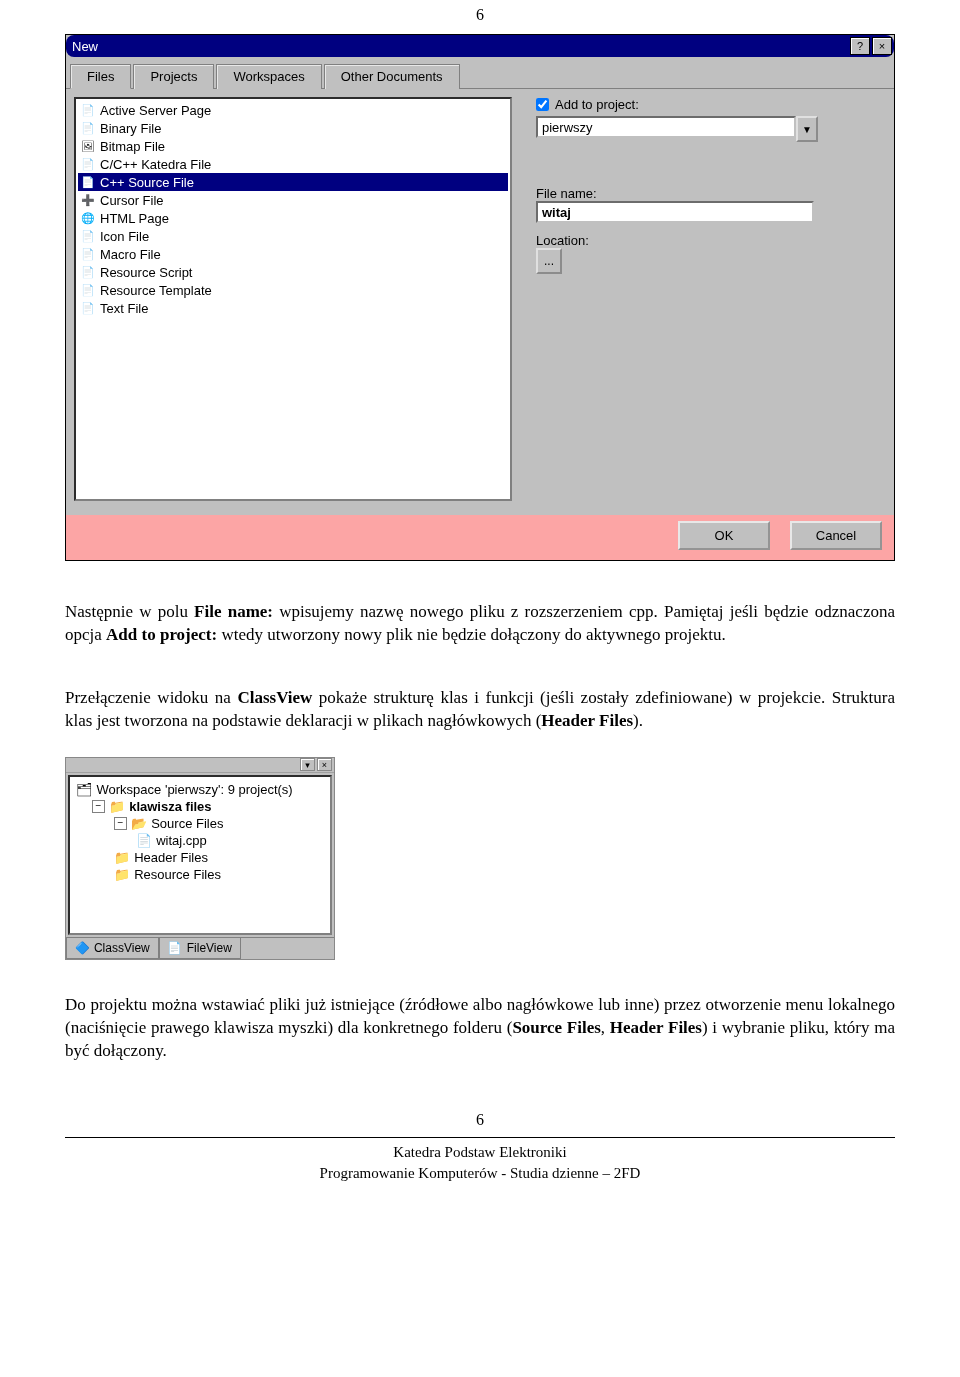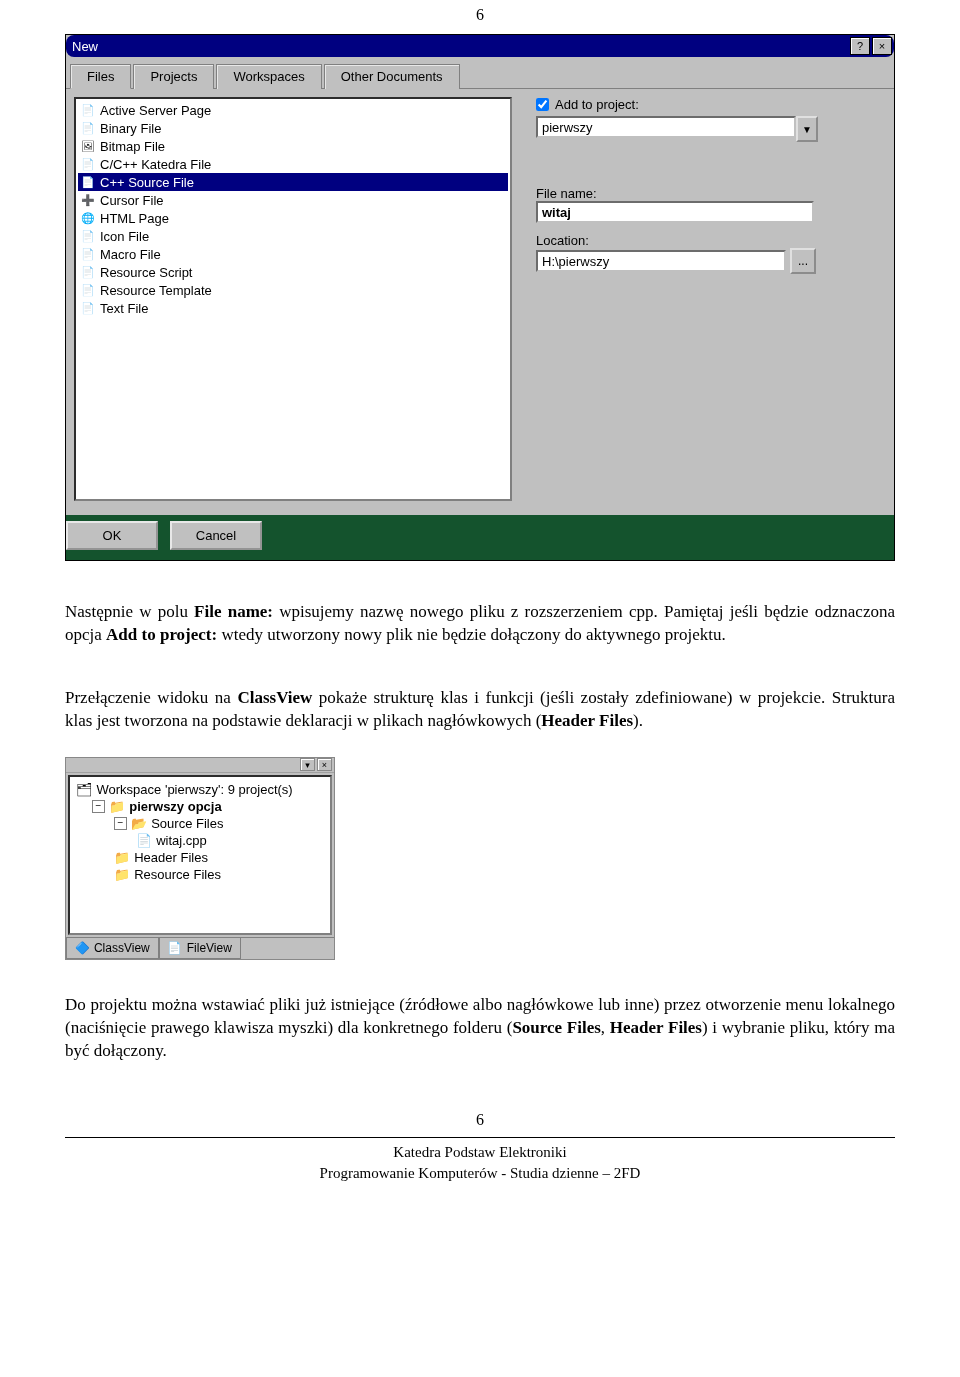--- a/index.html
+++ b/index.html
@@ -152,23 +152,24 @@
     height: 22px;
     background: #c0c0c0;
     border: 2px outset #e0e0e0;
     font-size: 12px;
     display: flex;
     align-items: center;
     justify-content: center;
   }
   .btnrow {
     display: flex;
-    gap: 12px;
+    justify-content: flex-end;
+    gap: 20px;
     padding: 6px 12px 10px 0;
-    background: #14532d;
+    background: #fca5a5;
   }
   .winbtn {
     width: 88px;
     height: 25px;
     background: #c0c0c0;
     border: 2px outset #e8e8e8;
     font-family: Tahoma, Arial, sans-serif;
     font-size: 13px;
     display: flex;
     align-items: center;
@@ -312,21 +313,20 @@
         <div class="combo-wrap">
           <input class="combo" value="pierwszy" style="">
           <div class="dropbtn">▼</div>
         </div>
         <div style="height:44px"></div>
         <div>File name:</div>
         <input class="textfield" style="width: 278px; font-weight: bold;" value="witaj">
         <div style="height:10px"></div>
         <div>Location:</div>
         <div class="loc-row">
-          <input class="textfield" style="width: 250px;" value="H:\pierwszy">
           <div class="browsebtn">...</div>
         </div>
       </div>
     </div>
     <div class="btnrow">
       <div class="winbtn">OK</div>
       <div class="winbtn">Cancel</div>
     </div>
   </div>
 
@@ -344,21 +344,21 @@
       <div class="mini">×</div>
     </div>
     <div class="s2-body">
       <div class="treeline">
           <span>🗂</span>
           <span>Workspace 'pierwszy': 9 project(s)</span>
         </div>
       <div class="treeline ind1">
           <span class="boxicon">−</span>
           <span>📁</span>
-          <b>pierwszy opcja</b>
+          <b>klawisza files</b>
         </div>
       <div class="treeline ind2">
           <span class="boxicon">−</span>
           <span>📂</span>
           <span>Source Files</span>
         </div>
       <div class="treeline ind3">
           <span>📄</span>
           <span>witaj.cpp</span>
         </div>

